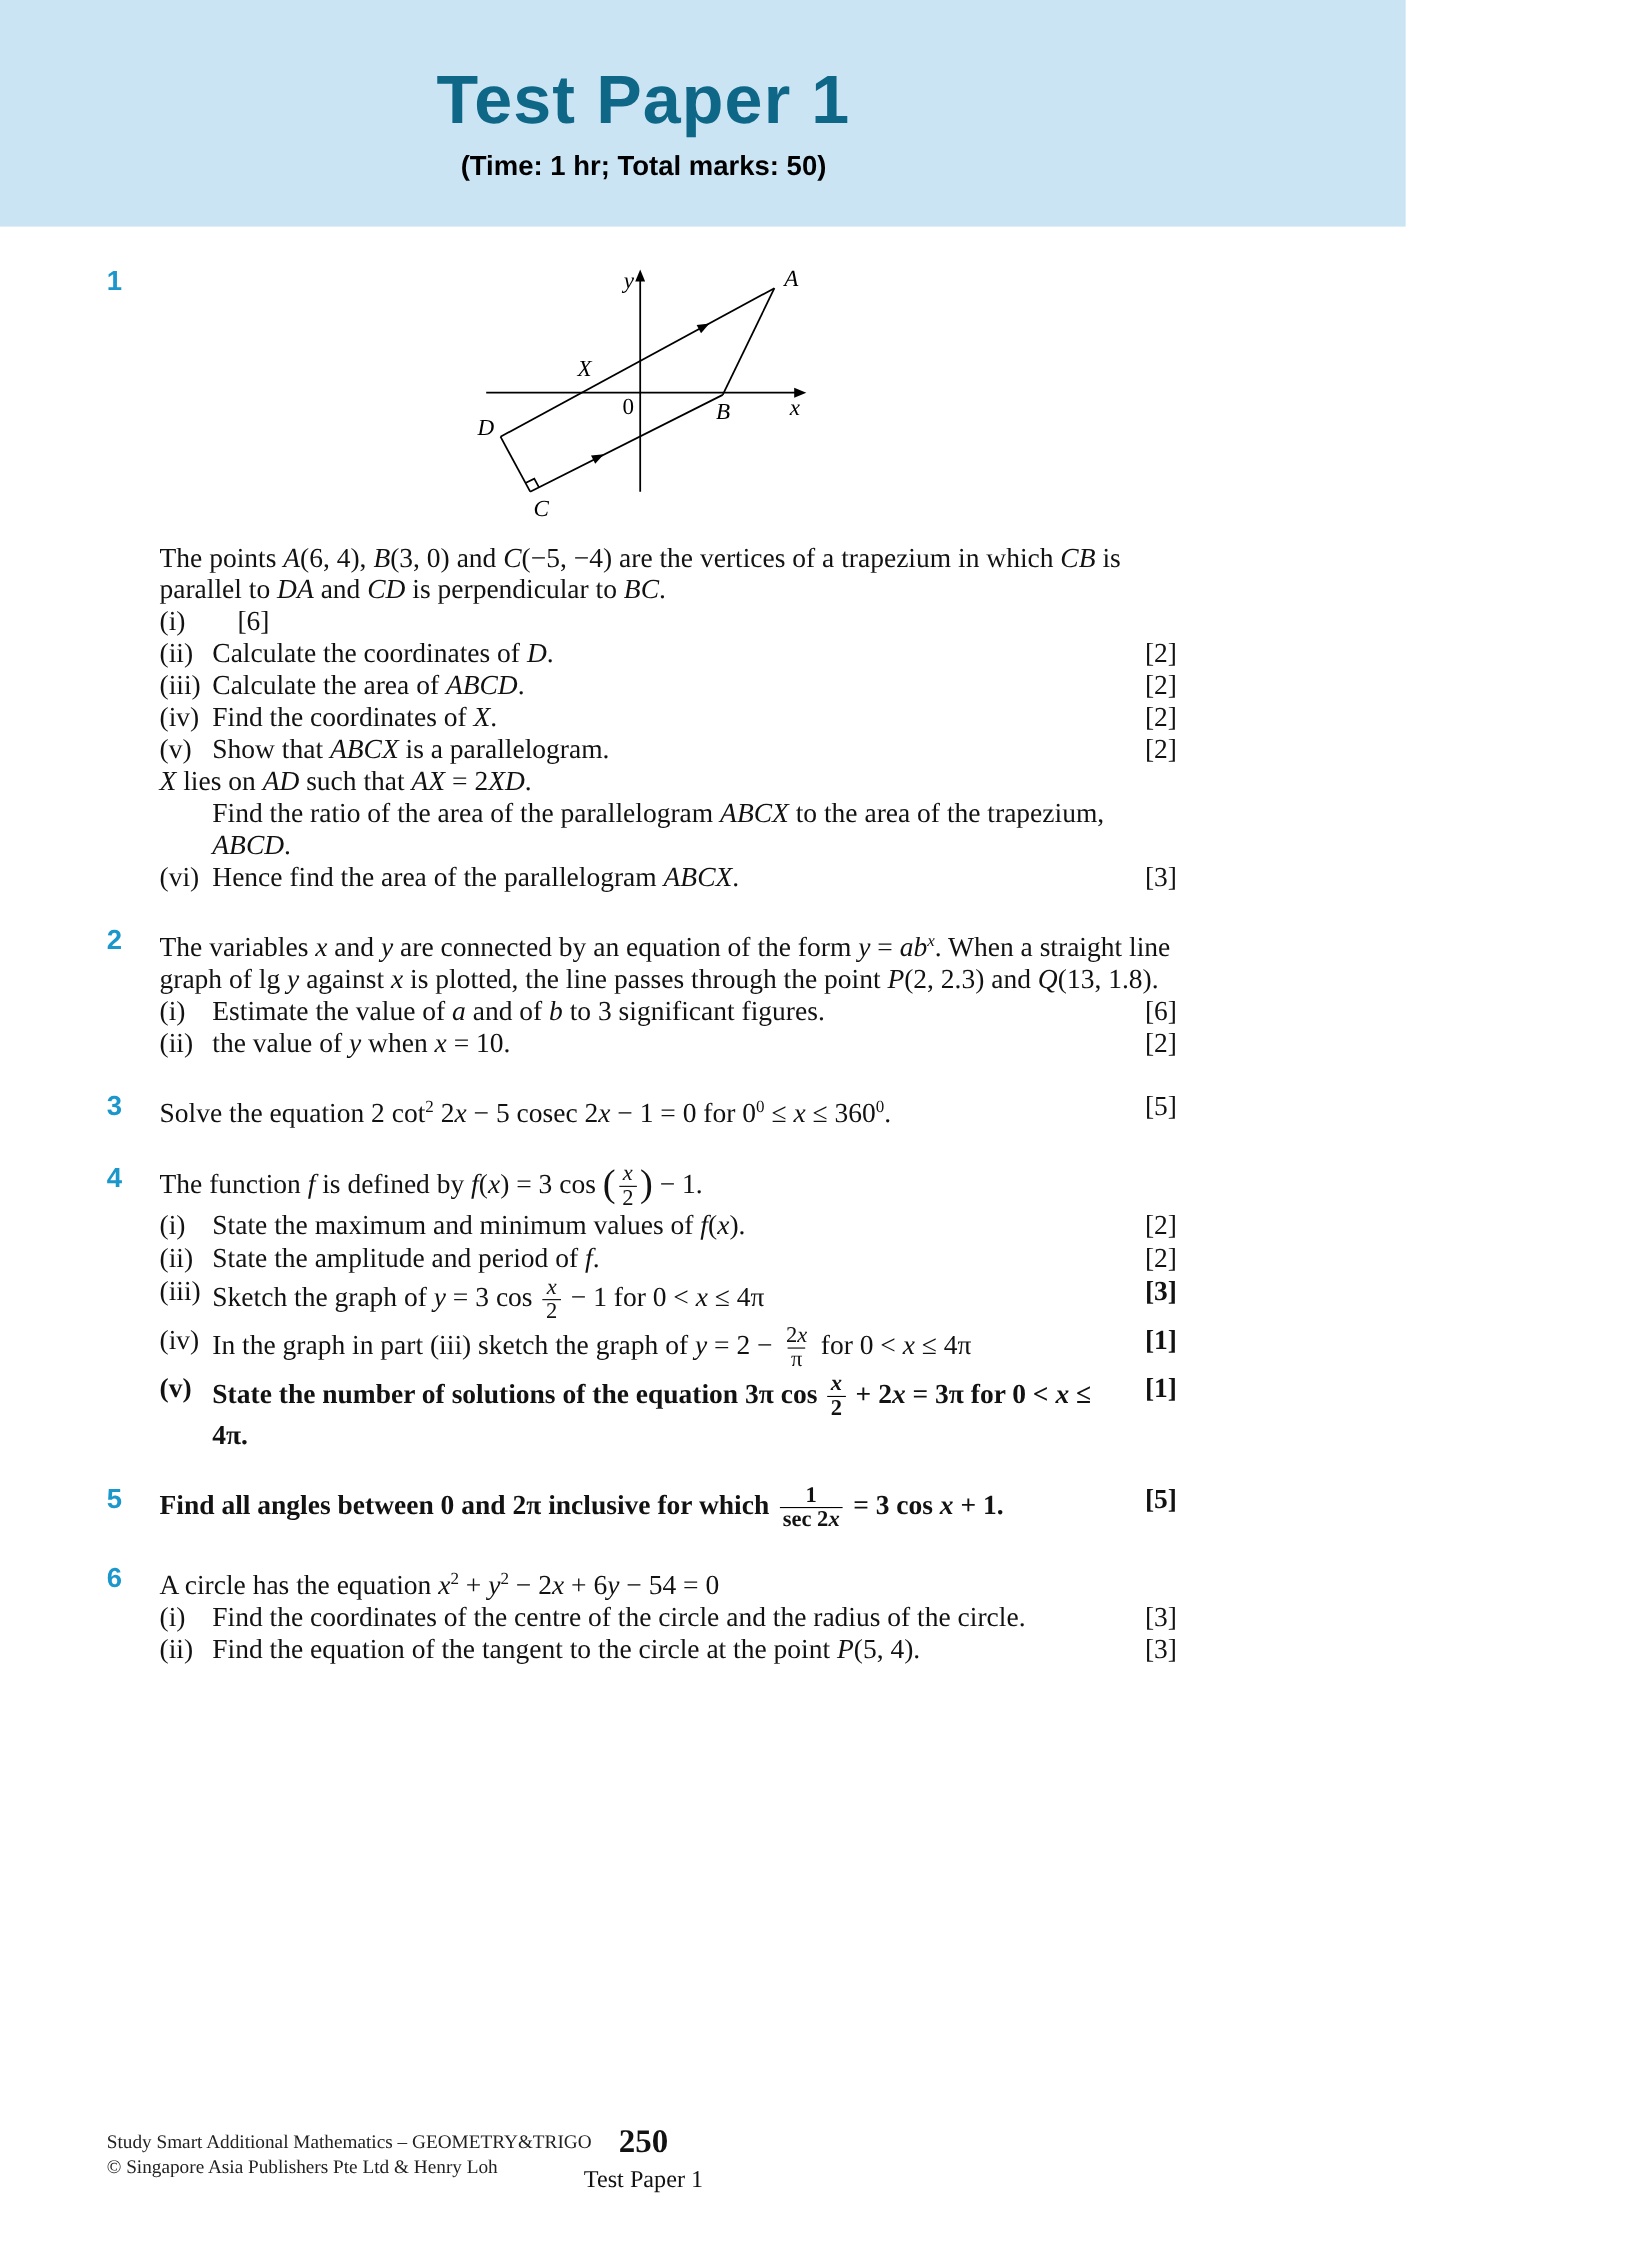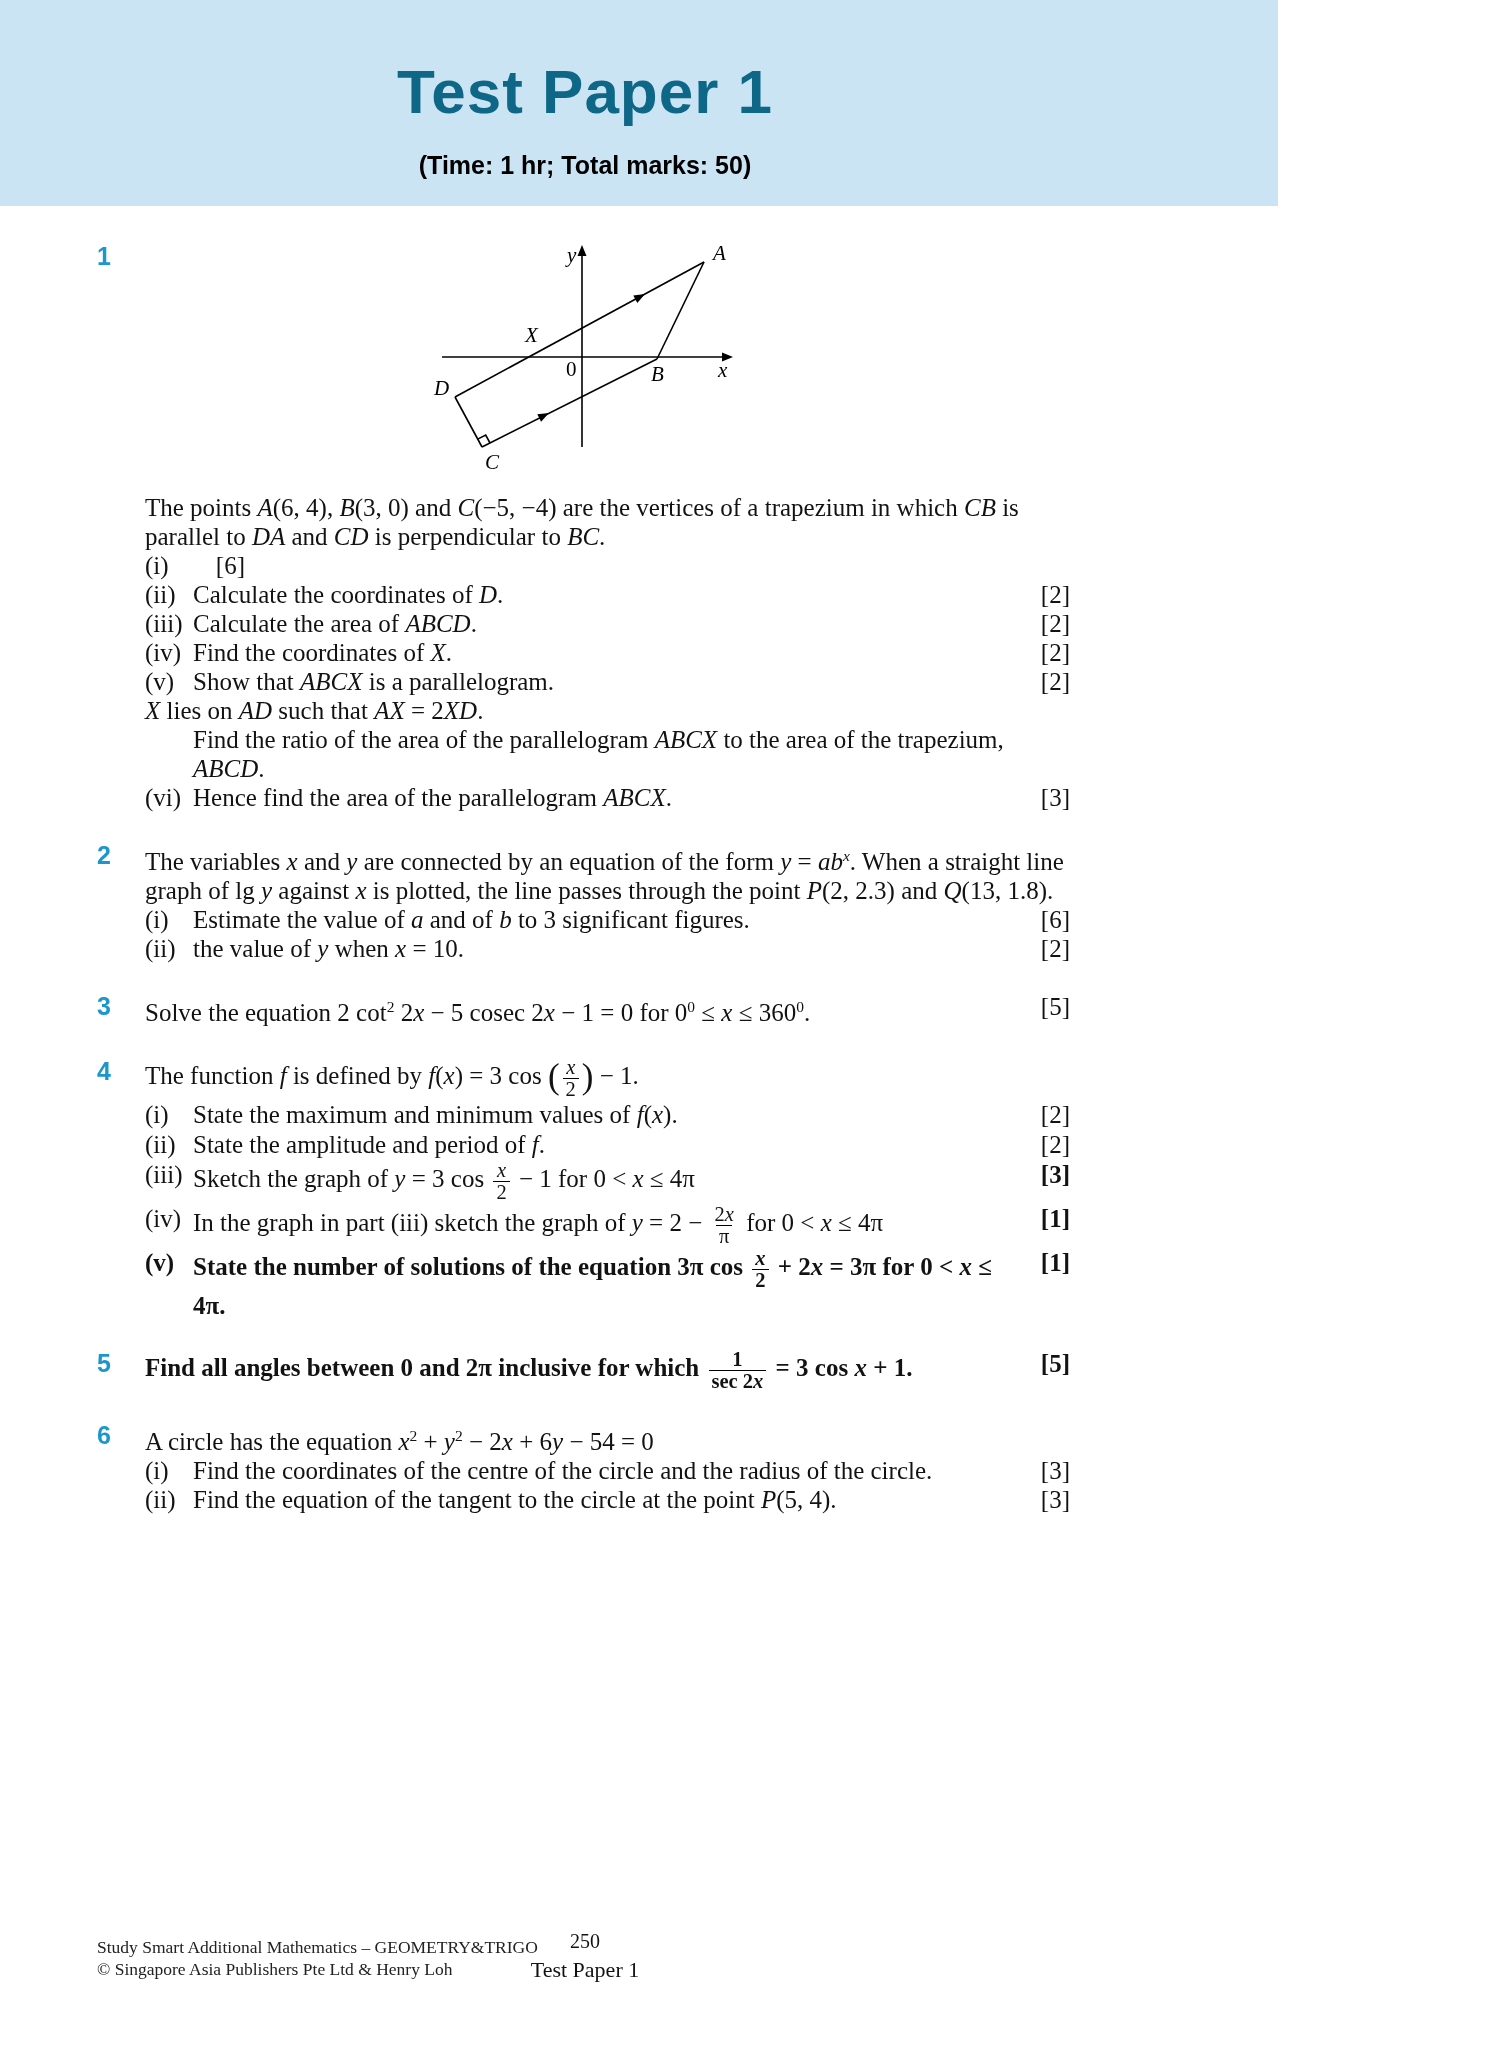--- a/index.html
+++ b/index.html
@@ -5,21 +5,21 @@
   * { margin:0; padding:0; box-sizing:border-box; }
   html,body { background:#ffffff; }
   body { font-family:"Liberation Serif","DejaVu Serif",serif; color:#121212; }
   .page { position:relative; width:1278px; height:2049px; background:#ffffff; overflow:hidden; }
 
   
   .band { position:absolute; top:0; left:0; width:100%; height:206px; background:#cbe4f4; }
   .band-inner { width:1170px; text-align:center; padding-top:56px; }
   .band h1 { font-family:"Liberation Sans","DejaVu Sans",sans-serif; font-weight:700;
              font-size:62px; color:#0e6787; letter-spacing:1px; }
-  .subtitle { margin-top:24px; font-family:"Liberation Sans","DejaVu Sans",sans-serif;
+  .subtitle { margin-top:10px; font-family:"Liberation Sans","DejaVu Sans",sans-serif;
               font-weight:700; font-size:25px; color:#000; }
 
   
   .content { position:absolute; left:145px; top:240px; width:925px;
              font-size:25px; line-height:29px; }
   .question { position:relative; }
   .qnum { position:absolute; left:-48px; top:0; font-family:"Liberation Sans","DejaVu Sans",sans-serif;
           font-weight:700; font-size:25px; color:#1b97cb; }
   .mt { margin-top:29px; }
 
@@ -43,21 +43,21 @@
   .frac .n { padding:0 3px; }
   .frac .d { border-top:1.5px solid #000; padding:0 3px; }
   .bigp { font-size:1.4em; vertical-align:-0.1em; }
 
   .q4 .part { margin-top:1px; }
   .gap-sm { margin-top:10px; }
 
   
   .footer-left { position:absolute; left:97px; top:1936px; font-size:17.5px; line-height:22px; color:#222;font-family:Liberation Serif, serif; }
   .footer-center { position:absolute; left:0; top:1930px; width:1170px; text-align:center; }
-  .footer-center .pg { font-weight:400; font-size:20px; }
+  .footer-center .pg { font-weight:700; font-size:30px; }
   .footer-center .pl { font-size:22px; margin-top:4px; }
 </style>
 </head>
 <body>
 
 <div class="page">
 
   <header class="band">
     <div class="band-inner">
       <h1>Test Paper 1</h1>

